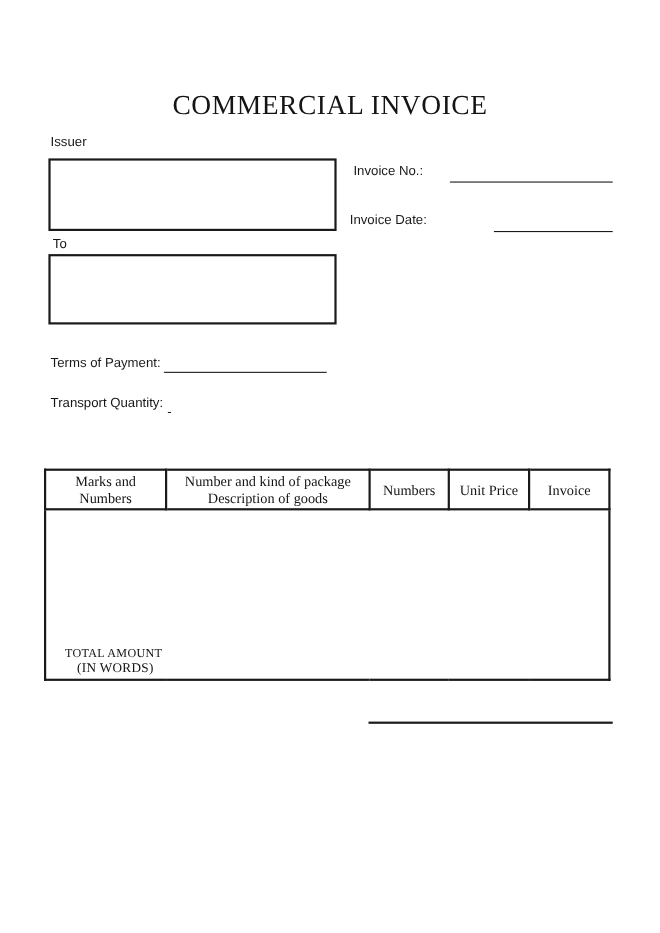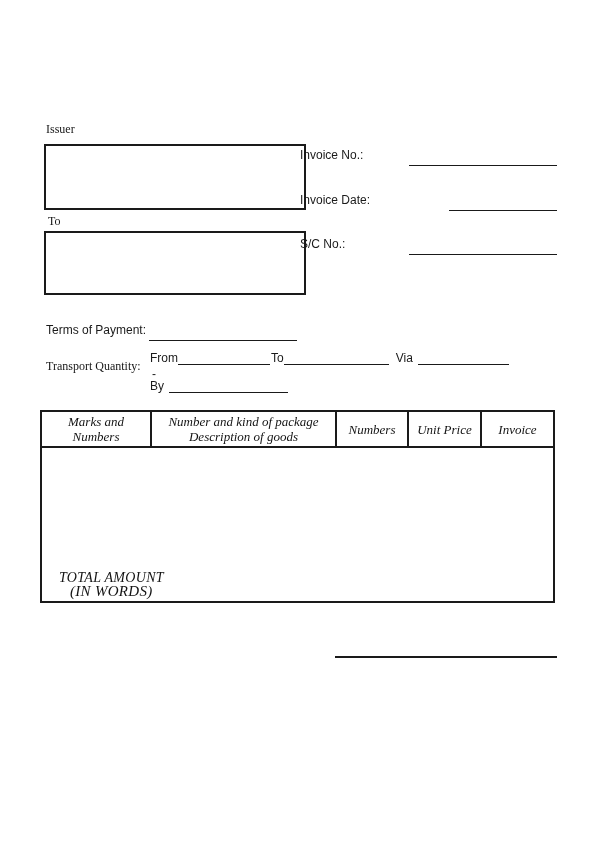--- a/index.html
+++ b/index.html
@@ -12,132 +12,122 @@
     font-family:"Liberation Sans", sans-serif;
     overflow:hidden;
   }
   .title {
     position:absolute; top:83px; left:0; width:100%;
     text-align:center;
     font-family:"Liberation Serif", serif;
     font-size:25px; font-weight:400; letter-spacing:0.5px;
     color:#141414;
   }
-  .lbl { font-size:12px; line-height:15px; color:#161616;font-family:Liberation Serif, serif; }
+  .lbl { font-size:12px; line-height:15px; color:#161616; }
 
   .issuer-label { position:absolute; left:46px; top:122px; }
   .issuer-box {
     position:absolute; left:44px; top:144px; width:262px; height:66px;
     border:2px solid #1a1a1a; background:#fff;
   }
   .to-label { position:absolute; left:48px; top:214px; }
   .to-box {
     position:absolute; left:44px; top:231px; width:262px; height:64px;
     border:2px solid #1a1a1a; background:#fff;
   }
 
   .ref-row {
     position:absolute; left:300px; width:257px;
     display:flex; align-items:flex-end;
   }
-  .ref-label { width:106px; text-align:left; font-size:12px; line-height:15px; white-space:nowrap; }
+  .ref-label { width:106px; text-align:center; font-size:12px; line-height:15px; white-space:nowrap; }
   .fill-line {
     flex:1; margin-left:3px; height:16px; margin-bottom:-3px;
     border-bottom:1.5px solid #1a1a1a;
   }
   .row-invno  { top:148px; }
   .row-invdt  { top:193px;gap:40px; }
   .row-scno   { top:237px; }
   .row-lcno   { top:282px; }
 
   .terms-row {
     position:absolute; left:46px; top:323px; width:251px;
-    display:flex; align-items:flex-end;
+    display:flex; 
   }
   .terms-label { font-size:12px; line-height:15px; white-space:nowrap; }
 
   .transport-label { position:absolute; left:46px; top:359px; }
   .from-row { position:absolute; left:150px; top:351px; font-size:12px; line-height:15px; white-space:nowrap; }
   .by-dash  { position:absolute; left:152px; top:368px; font-size:12px; line-height:12px; }
   .by-row   { position:absolute; left:150px; top:379px; font-size:12px; line-height:15px; white-space:nowrap; }
   .fillu {
     display:inline-block; height:13px; vertical-align:-3px;
     border-bottom:1.5px solid #1a1a1a;
   }
   .w92  { width:92px; }
   .w105 { width:105px; }
   .w91  { width:91px; margin-left:5px; }
   .w119 { width:119px; margin-left:5px; }
   .via-gap { margin-left:7px; }
   .to-gap  { margin-left:1px; }
 
   .goods-table {
-    position:absolute; left:40px; top:410px; width:513px;
+    position:absolute; left:40px; top:426px; width:513px;
     border-collapse:collapse; table-layout:fixed;
     font-family:"Liberation Serif", serif;
-    font-style:italic;
   }
   .goods-table th, .goods-table td {
     border:2px solid #1a1a1a; background:#fff;
   }
   .goods-table th {
     height:36px; font-size:13px; font-weight:400;
     text-align:center; vertical-align:middle; padding:1px 2px;
     line-height:15px; color:#141414;
   }
   .goods-body-cell {
     height:155px; vertical-align:bottom;
     padding:0 0 3px 17px;
   }
-  .total-line1 { font-size:14px; line-height:14px; letter-spacing:0.3px; color:#141414;margin-top:12px; }
-  .total-line2 { font-size:15px; line-height:13px; letter-spacing:0.3px; padding-left:11px; color:#141414; }
+  .total-line1 { font-size:11px; line-height:14px; letter-spacing:0.3px; color:#141414;margin-top:12px; }
+  .total-line2 { font-size:12px; line-height:13px; letter-spacing:0.3px; padding-left:11px; color:#141414; }
 
   .signature-line {
     position:absolute; left:335px; top:640px; width:222px; height:18px;
     border-bottom:2px solid #1a1a1a;
   }
 </style>
 </head>
 <body>
 
 <div class="page">
 
+  <div class="title">COMMERCIAL INVOICE</div>
 
   <div class="lbl issuer-label">Issuer</div>
   <div class="issuer-box"></div>
 
   <div class="lbl to-label">To</div>
   <div class="to-box"></div>
 
   <div class="ref-row row-invno">
     <span class="ref-label">Invoice No.:</span>
     <span class="fill-line"></span>
   </div>
   <div class="ref-row row-invdt">
     <span class="ref-label">Invoice Date:</span>
     <span class="fill-line"></span>
   </div>
-  <div class="ref-row row-scno">
-    <span class="ref-label">S/C No.:</span>
-    <span class="fill-line"></span>
-  </div>
 
   <div class="terms-row">
     <span class="terms-label">Terms of Payment:</span>
     <span class="fill-line"></span>
   </div>
 
   <div class="lbl transport-label">Transport Quantity:</div>
-  <div class="from-row">
-    <span>From</span><span class="fillu w92"></span><span class="to-gap">To</span><span class="fillu w105"></span><span class="via-gap">Via</span><span class="fillu w91"></span>
-  </div>
   <div class="by-dash">-</div>
-  <div class="by-row">
-    <span>By</span><span class="fillu w119"></span>
-  </div>
 
   <table class="goods-table">
     <colgroup>
       <col style="width:110px">
         <col style="width:185px">
         <col style="width:72px">
         <col style="width:73px">
         <col style="width:73px">
     </colgroup>
     <thead>

